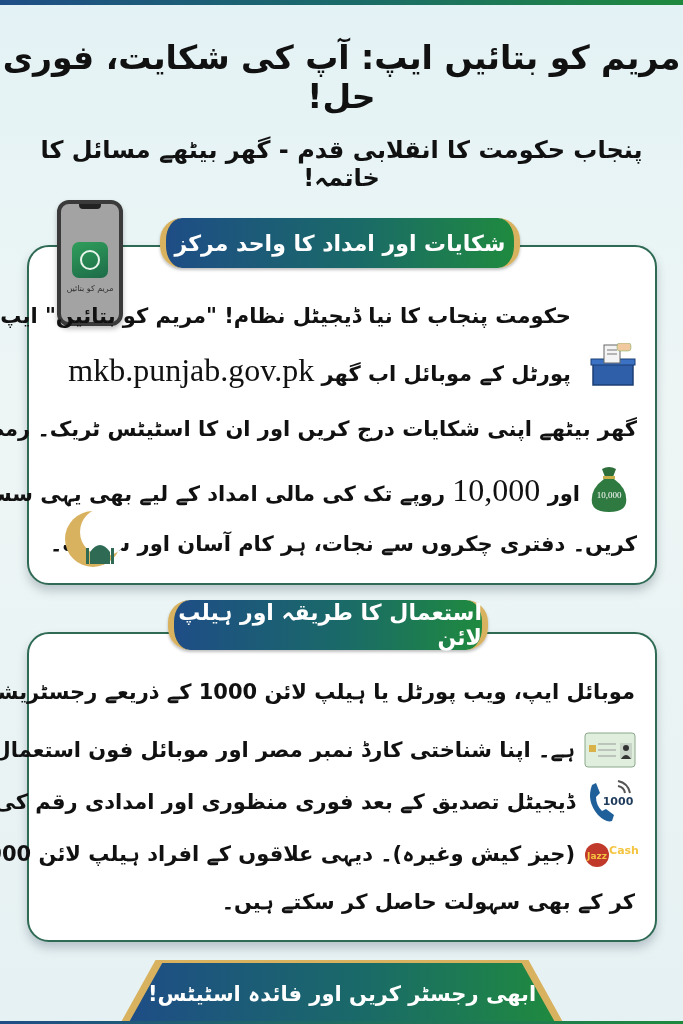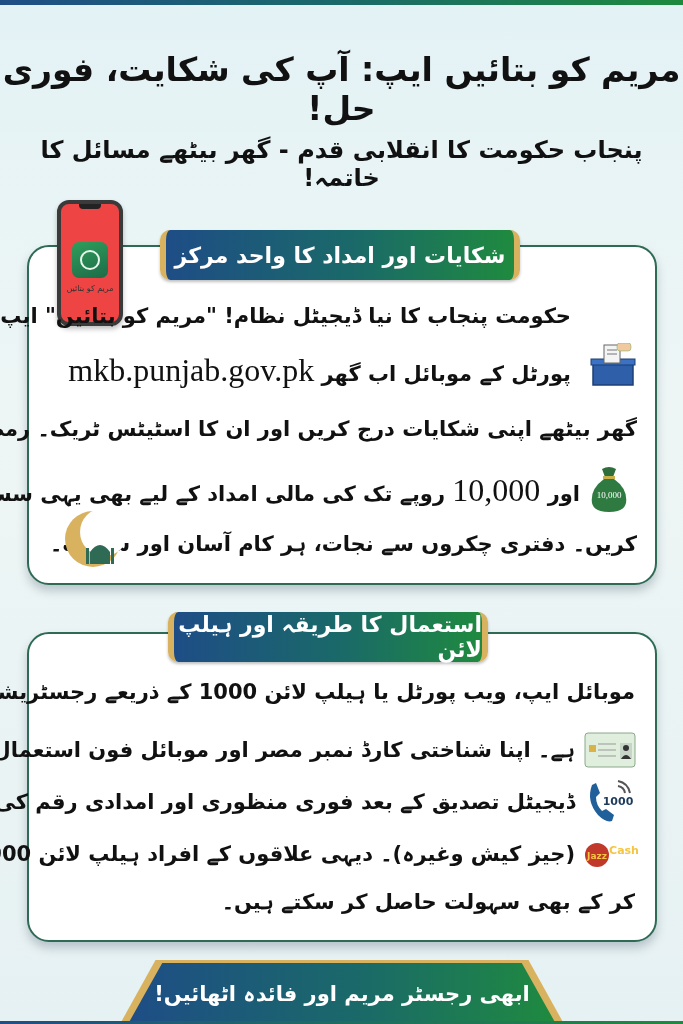--- a/index.html
+++ b/index.html
@@ -11,46 +11,45 @@
     color: #111;
   }
   .top-strip {
     position: absolute; top: 0; left: 0; width: 683px; height: 5px;
     background: linear-gradient(90deg, #1f4e86 0%, #1a6a6a 50%, #1f8a3e 100%);
   }
   .headline {
     position: absolute; top: 38px; left: 0; width: 683px;
     text-align: center; direction: rtl;
     font-family: "DejaVu Sans", sans-serif;
-    font-weight: bold; font-size: 33px; color: #111; letter-spacing: -0.5px; margin-top: 12px;
+    font-weight: bold; font-size: 33px; color: #111; letter-spacing: -0.5px;
   }
   .subheadline {
     position: absolute; top: 136px; left: 0; width: 683px;
     text-align: center; direction: rtl;
     font-weight: bold; font-size: 24px; color: #111;
   }
 
   .card {
     position: absolute; background: #ffffff;
     border: 2.5px solid #2f6b54; border-radius: 22px;
     box-shadow: 0 6px 10px rgba(40,60,80,0.25);
   }
   .card-1 { left: 27px; top: 245px; width: 630px; height: 340px; }
   .card-2 { left: 27px; top: 632px; width: 630px; height: 310px; }
 
   .banner {
     position: absolute; height: 50px;
-    border-radius: 10px;
+    border-radius: 22px;
     background: linear-gradient(90deg, #1e4d86 0%, #1a6a68 55%, #1f8a3f 100%);
     border-left: 6px solid #d9b260; border-right: 6px solid #d9b260;
     color: #fff; font-weight: bold; font-size: 22px;
     display: flex; align-items: center; justify-content: center;
     direction: rtl;
     box-shadow: 0 2px 3px rgba(0,0,0,0.25);
-    margin-top: 12px;
   }
   .banner-1 { left: 160px; top: 218px; width: 360px; }
   .banner-2 { left: 168px; top: 600px; width: 320px; }
 
   .footer-banner {
     position: absolute; left: 128px; top: 963px; width: 428px; height: 61px;
     background: linear-gradient(90deg, #1e4d86 0%, #1a6a68 55%, #1f8a3f 100%);
     clip-path: polygon(8% 0, 92% 0, 100% 100%, 0 100%);
     color: #fff; font-weight: bold; font-size: 21px;
     display: flex; align-items: center; justify-content: center; direction: rtl;
@@ -70,21 +69,21 @@
     font-weight: bold; font-size: 21px; color: #111; white-space: nowrap;
   }
   .text-line .latin {
     font-family: "Liberation Serif", serif; font-weight: normal; font-size: 32px;
     unicode-bidi: isolate; direction: ltr; display: inline-block;
   }
 
   
   .phone {
     position: absolute; left: 57px; top: 200px; width: 66px; height: 126px;
-    border: 4px solid #3a3a3a; border-radius: 12px; background: #ef4444;
+    border: 4px solid #3a3a3a; border-radius: 12px; background: #a3a3a3;
     box-shadow: 0 3px 5px rgba(0,0,0,0.25);
   }
   .phone .notch {
     position: absolute; top: 0; left: 18px; width: 22px; height: 5px;
     background: #222; border-radius: 0 0 4px 4px;
   }
   .phone .app-icon {
     position: absolute; top: 38px; left: 11px; width: 36px; height: 36px;
     border-radius: 7px; background: linear-gradient(160deg, #2f9e5b, #1d6b48);
     display: flex; align-items: center; justify-content: center;
@@ -193,14 +192,14 @@
   <path d="M34 11 Q40 12 41 18" stroke="#555" stroke-width="2" fill="none"></path>
 </svg>
 
 <svg class="icon-box jazz" viewBox="0 0 58 30">
   <circle cx="13" cy="17" r="12" fill="#c0392b"></circle>
   <text x="13" y="21" font-size="9" fill="#f5c542" text-anchor="middle" font-family="DejaVu Sans, sans-serif" font-weight="bold">Jazz</text>
   <text x="40" y="16" font-size="11" fill="#f5c542" text-anchor="middle" font-family="DejaVu Sans, sans-serif" font-weight="bold">Cash</text>
 </svg>
 
 <div class="footer-gold"></div>
-<div class="footer-banner">ابھی رجسٹر مریم اور فائدہ اٹھائیں!</div>
+<div class="footer-banner">ابھی رجسٹر کریں اور فائدہ اسٹیٹس!</div>
 <div class="bottom-strip"></div>
 
 </body></html>

